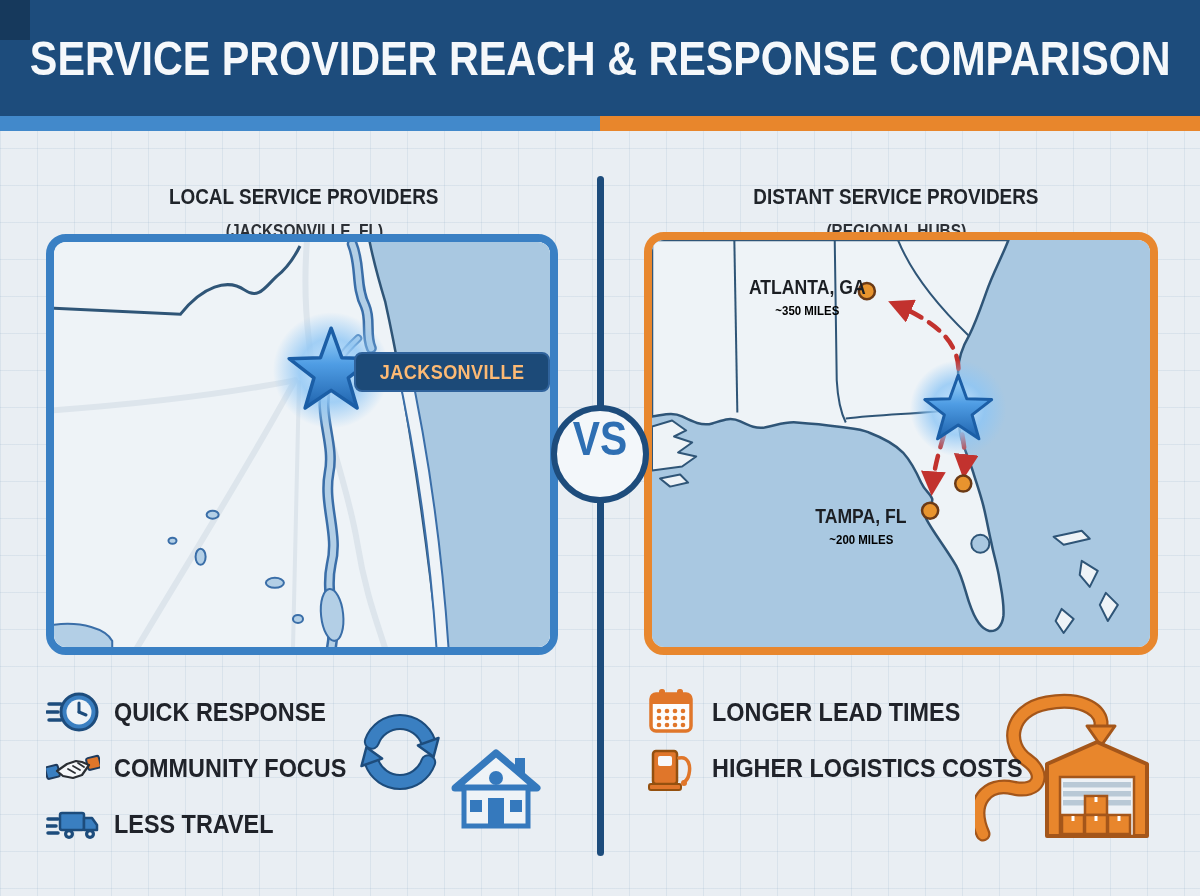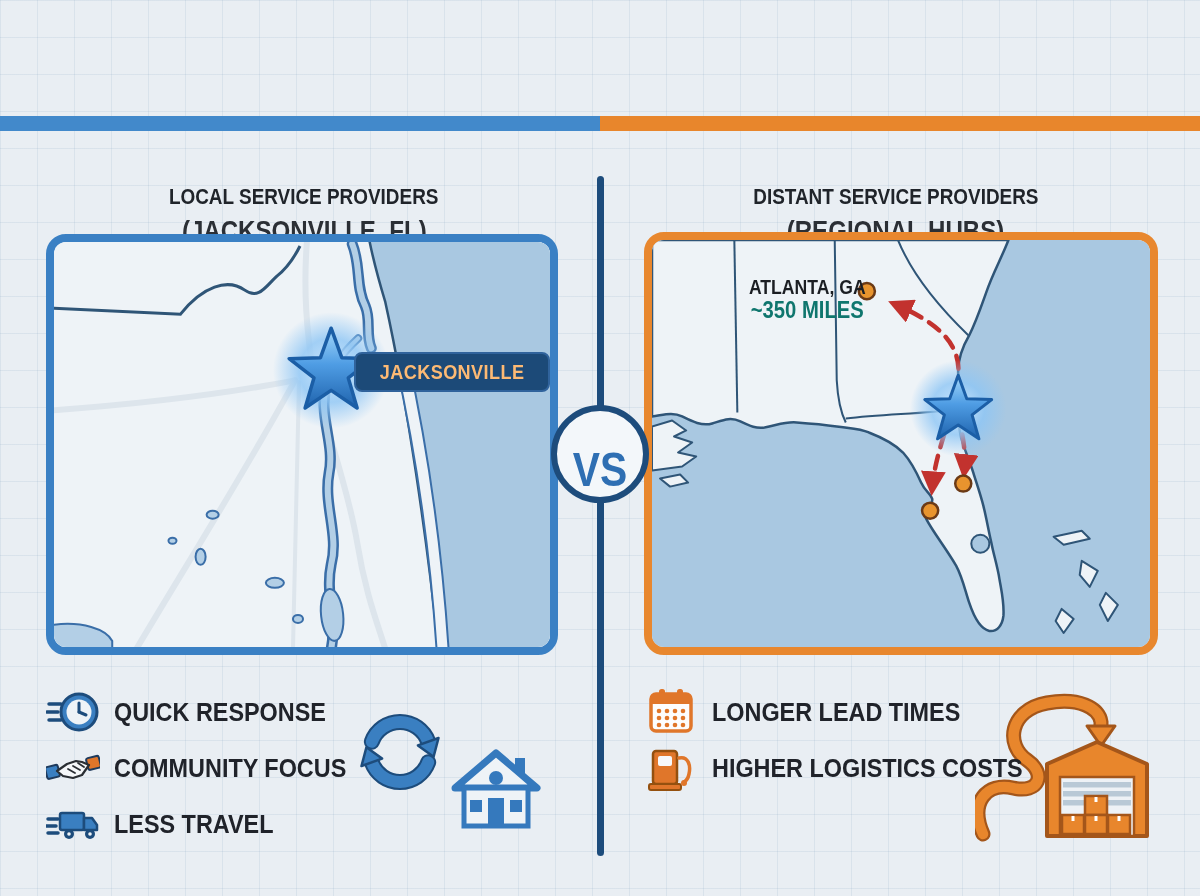--- a/index.html
+++ b/index.html
@@ -21,41 +21,41 @@
 
   .strip { position:absolute; left:0; top:116px; width:1200px; height:15px; display:flex; }
   .strip-left { width:600px; height:100%; background:#4289cb; }
   .strip-right { width:600px; height:100%; background:#e8862c; }
 
   
   .col-head { position:absolute; text-align:center; }
   .left-head { left:30px; top:143px; width:548px; }
   .right-head { left:622px; top:143px; width:548px; }
   .col-title { font-size:22px; line-height:37px; font-weight:700; color:#20242a;margin-top:35px; }
-  .col-sub { font-size:28px; line-height:32px; font-weight:600; color:#2b2f35;text-decoration:underline; }
+  .col-sub { font-size:18px; line-height:32px; font-weight:600; color:#2b2f35;text-decoration:underline; }
 
   
   .divider { position:absolute; left:597px; top:176px; width:7px; height:680px; background:#1d4c7c; border-radius:4px; }
   .vs-badge { position:absolute; left:551px; top:405px; width:98px; height:98px; border-radius:50%;
-    background:#f3f7fa; border:6px solid #1d4c7c; display:flex; align-items:flex-end; justify-content:center; z-index:6; }
+    background:#f3f7fa; border:6px solid #1d4c7c; display:flex; align-items:flex-start; justify-content:center; z-index:6; }
   .vs-badge span { font-size:48px; font-weight:700; color:#2e6fb3; transform:scaleX(0.85); }
 
   
   .map { position:absolute; border-radius:20px; overflow:hidden; background:#eef3f7; z-index:2; }
   .map svg.mapsvg { display:block; width:100%; height:100%; }
   .map-left { left:46px; top:234px; width:512px; height:421px; border:8px solid #3a80c4; }
   .map-right { left:644px; top:232px; width:514px; height:423px; border:8px solid #e8872e; }
 
   .city-pill { position:absolute; left:300px; top:110px; height:40px; line-height:36px;
     background:#1c4a78; border:2px solid #30639c; border-radius:8px; padding:0 12px;
     color:#fdba74; font-size:21px; font-weight:700; letter-spacing:0.5px; }
 
   .map-city { position:absolute; text-align:center; line-height:23px; }
   .city-name { font-size:20px; font-weight:700; color:#1b1e23;text-decoration:underline; }
-  .city-dist { font-size:23px; font-weight:700; color:#0f766e; }
+  .city-dist { font-size:13px; font-weight:700; color:#000000; }
   .map-city .condensed { transform:scaleX(0.88); }
   .atlanta { left:80px; top:36px; width:150px; }
   .orlando { left:318px; top:220px; width:155px; }
   .tampa  { left:134px; top:265px; width:150px; }
 
   
   .row { position:absolute; height:56px; display:flex; align-items:center; gap:14px; z-index:3; }
   .row svg { width:54px; height:54px; flex:none; }
   .row-label { font-size:26px; font-weight:700; color:#20232a; }
   .r-l1 { left:46px; top:684px; } .r-l2 { left:46px; top:740px; } .r-l3 { left:46px; top:796px; }
@@ -64,20 +64,24 @@
   .decor { position:absolute; z-index:2; }
   .refresh-wrap { left:348px; top:696px; width:104px; height:110px; }
   .house-wrap { left:446px; top:738px; width:102px; height:100px; }
   .warehouse-wrap { left:975px; top:682px; width:190px; height:168px; }
 </style>
 </head>
 <body>
 
 <div class="page">
 
+  <div class="banner">
+    <div class="banner-corner"></div>
+    <h1 class="banner-title condensed">SERVICE PROVIDER REACH &amp; RESPONSE COMPARISON</h1>
+  </div>
   <div class="strip">
     <div class="strip-left"></div>
     <div class="strip-right"></div>
   </div>
 
   <div class="col-head left-head">
     <div class="col-title"><span class="condensed">LOCAL SERVICE PROVIDERS</span></div>
     <div class="col-sub"><span class="condensed">(JACKSONVILLE, FL)</span></div>
   </div>
   <div class="col-head right-head">
@@ -191,20 +195,24 @@
         <circle cx="310" cy="243" r="8"></circle>
         <circle cx="277" cy="270" r="8"></circle>
       </g>
       <circle cx="305" cy="168" r="48" fill="url(#glowR)"></circle>
       <polygon points="305,135 313.5,158.3 338.3,159.2 318.8,174.5 325.6,198.3 305,184.5 284.4,198.3 291.2,174.5 271.7,159.2 296.5,158.3" fill="url(#starG2)" stroke="#1b5ea6" stroke-width="3" stroke-linejoin="round"></polygon>
     </svg>
     <div class="map-city atlanta">
       <div class="city-name"><span class="condensed">ATLANTA, GA</span></div>
       <div class="city-dist"><span class="condensed">~350 MILES</span></div>
     </div>
+    <div class="map-city tampa">
+      <div class="city-name"><span class="condensed">TAMPA, FL</span></div>
+      <div class="city-dist"><span class="condensed">~200 MILES</span></div>
+    </div>
   </div>
 
   <div class="vs-badge">
     <span>VS</span>
   </div>
 
   <div class="row r-l1">
     <svg viewBox="0 0 54 54">
       <g stroke="#1d4c7c" stroke-width="3.5" stroke-linecap="round">
           <path d="M3,19 H15"></path>

